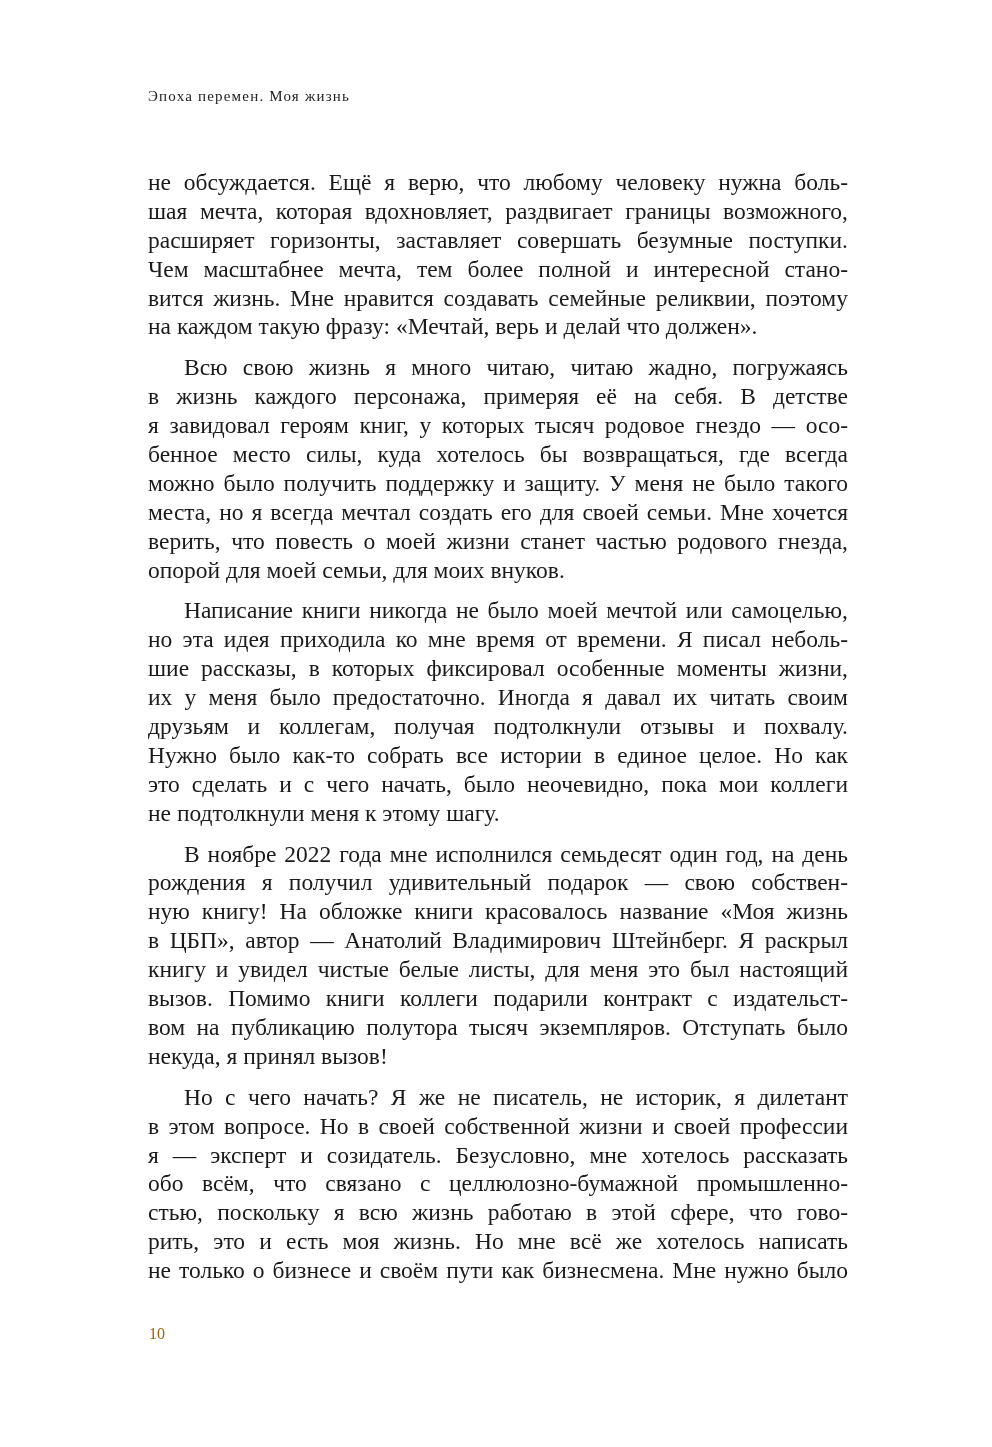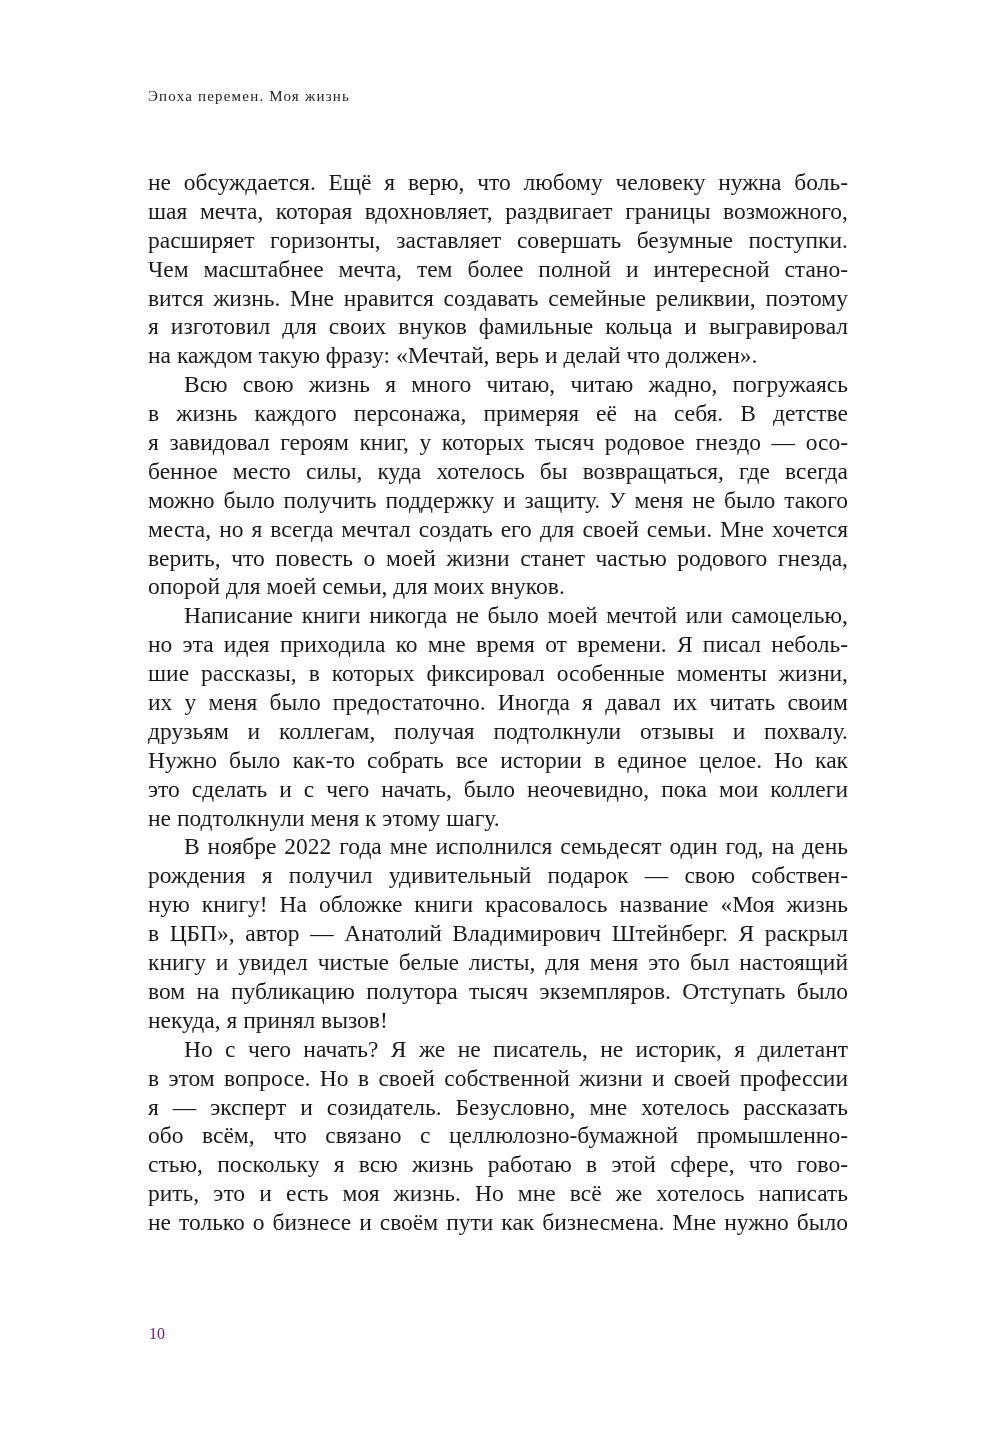--- a/index.html
+++ b/index.html
@@ -4,37 +4,36 @@
 <style>
   html, body { margin:0; padding:0; background:#ffffff; }
   body { width:992px; height:1447px; position:relative; overflow:hidden;
          font-family:"Liberation Serif", "DejaVu Serif", serif; color:#1a1a1a; }
   .running-head { position:absolute; left:148px; top:88px; font-size:15px;
                   letter-spacing:1.2px; color:#222;text-align:center; }
   .body-text { position:absolute; left:148px; top:168px; width:700px; }
   .line { display:block; height:28.9px; line-height:28.9px; font-size:23.5px;
           white-space:nowrap; text-align:justify; text-align-last:justify; }
   .line.last { text-align-last:left; }
-  .line.indent { padding-left:36px; }
-  .folio { position:absolute; left:149px; top:1325px; font-size:16px; color:#701a75; }
+  .line.indent { padding-left:36px;margin-top:12px; }
+  .folio { position:absolute; left:149px; top:1325px; font-size:16px; color:#a16207; }
 </style>
 </head>
 <body>
 
 <div class="running-head">Эпоха перемен. Моя жизнь</div>
 
 <div class="body-text">
 
   <div>
     <span class="line">не обсуждается. Ещё я верю, что любому человеку нужна боль-</span>
     <span class="line">шая мечта, которая вдохновляет, раздвигает границы возможного,</span>
     <span class="line">расширяет горизонты, заставляет совершать безумные поступки.</span>
     <span class="line">Чем масштабнее мечта, тем более полной и интересной стано-</span>
     <span class="line">вится жизнь. Мне нравится создавать семейные реликвии, поэтому</span>
-    <span class="line">я изготовил для своих внуков фамильные кольца и выгравировал</span>
     <span class="line last">на каждом такую фразу: «Мечтай, верь и делай что должен».</span>
   </div>
 
   <div>
     <span class="line indent">Всю свою жизнь я много читаю, читаю жадно, погружаясь</span>
     <span class="line">в жизнь каждого персонажа, примеряя её на себя. В детстве</span>
     <span class="line">я завидовал героям книг, у которых тысяч родовое гнездо — осо-</span>
     <span class="line">бенное место силы, куда хотелось бы возвращаться, где всегда</span>
     <span class="line">можно было получить поддержку и защиту. У меня не было такого</span>
     <span class="line">места, но я всегда мечтал создать его для своей семьи. Мне хочется</span>
@@ -52,20 +51,21 @@
     <span class="line">это сделать и с чего начать, было неочевидно, пока мои коллеги</span>
     <span class="line last">не подтолкнули меня к этому шагу.</span>
   </div>
 
   <div>
     <span class="line indent">В ноябре 2022 года мне исполнился семьдесят один год, на день</span>
     <span class="line">рождения я получил удивительный подарок — свою собствен-</span>
     <span class="line">ную книгу! На обложке книги красовалось название «Моя жизнь</span>
     <span class="line">в ЦБП», автор — Анатолий Владимирович Штейнберг. Я раскрыл</span>
     <span class="line">книгу и увидел чистые белые листы, для меня это был настоящий</span>
+    <span class="line">вызов. Помимо книги коллеги подарили контракт с издательст-</span>
     <span class="line">вом на публикацию полутора тысяч экземпляров. Отступать было</span>
     <span class="line last">некуда, я принял вызов!</span>
   </div>
 
   <div>
     <span class="line indent">Но с чего начать? Я же не писатель, не историк, я дилетант</span>
     <span class="line">в этом вопросе. Но в своей собственной жизни и своей профессии</span>
     <span class="line">я — эксперт и созидатель. Безусловно, мне хотелось рассказать</span>
     <span class="line">обо всём, что связано с целлюлозно-бумажной промышленно-</span>
     <span class="line">стью, поскольку я всю жизнь работаю в этой сфере, что гово-</span>

